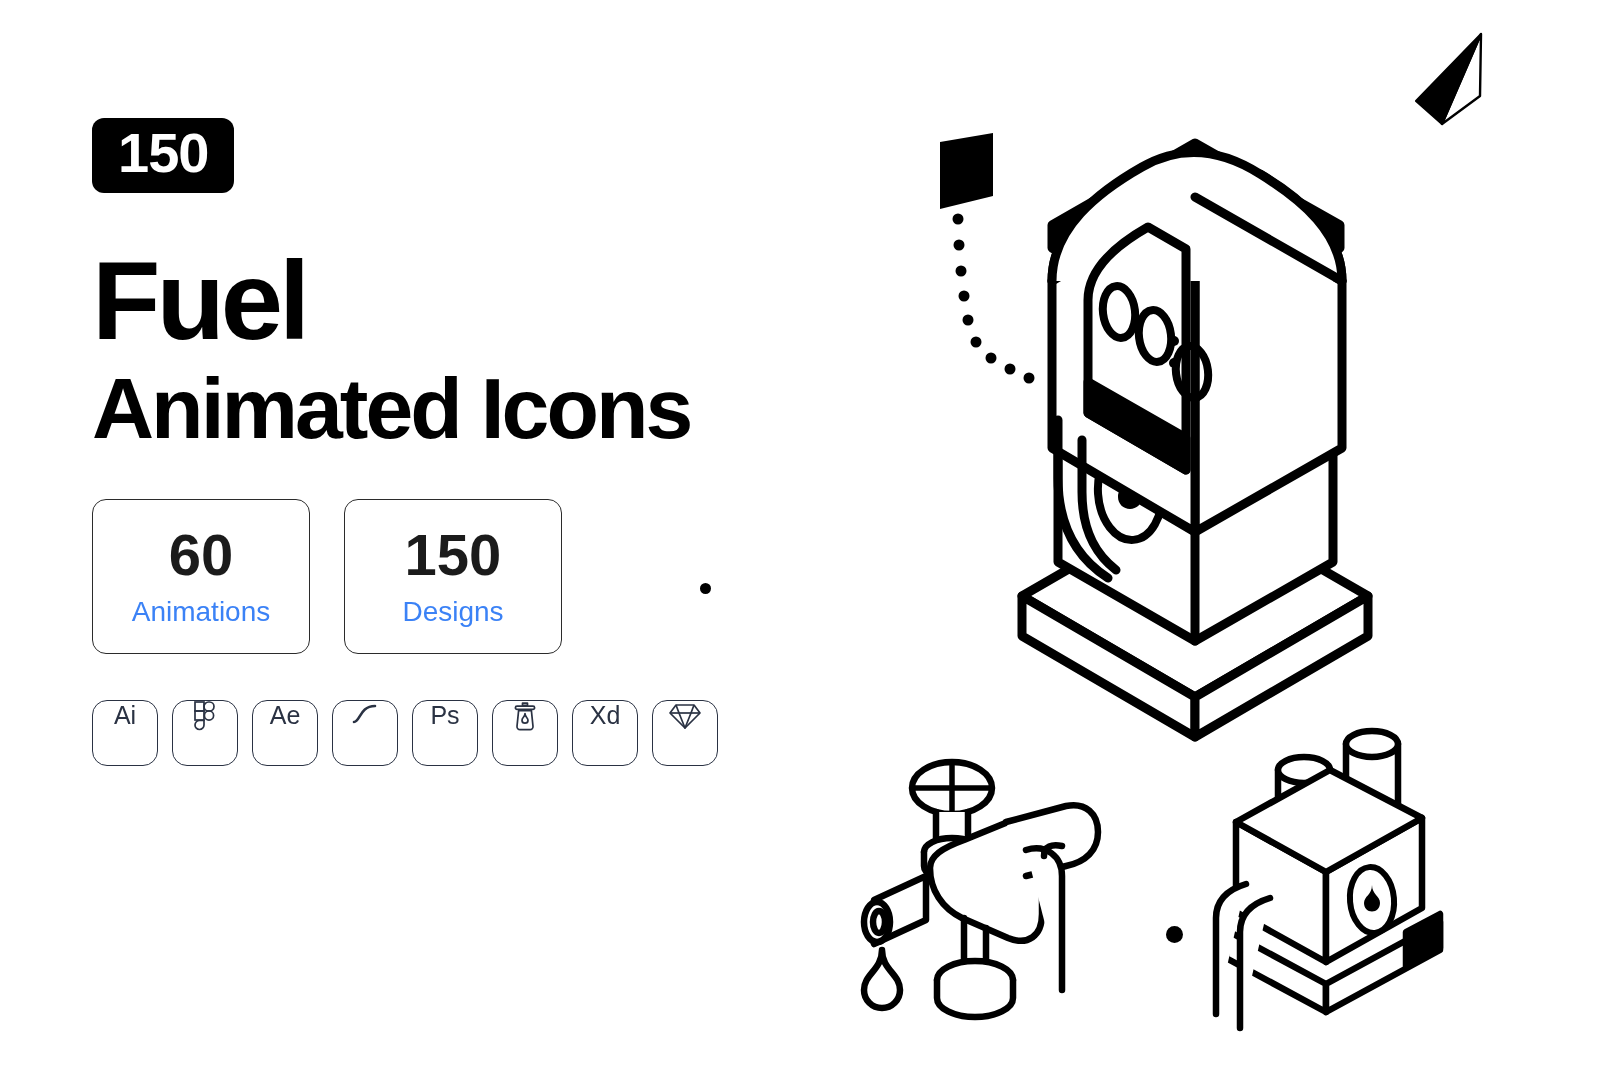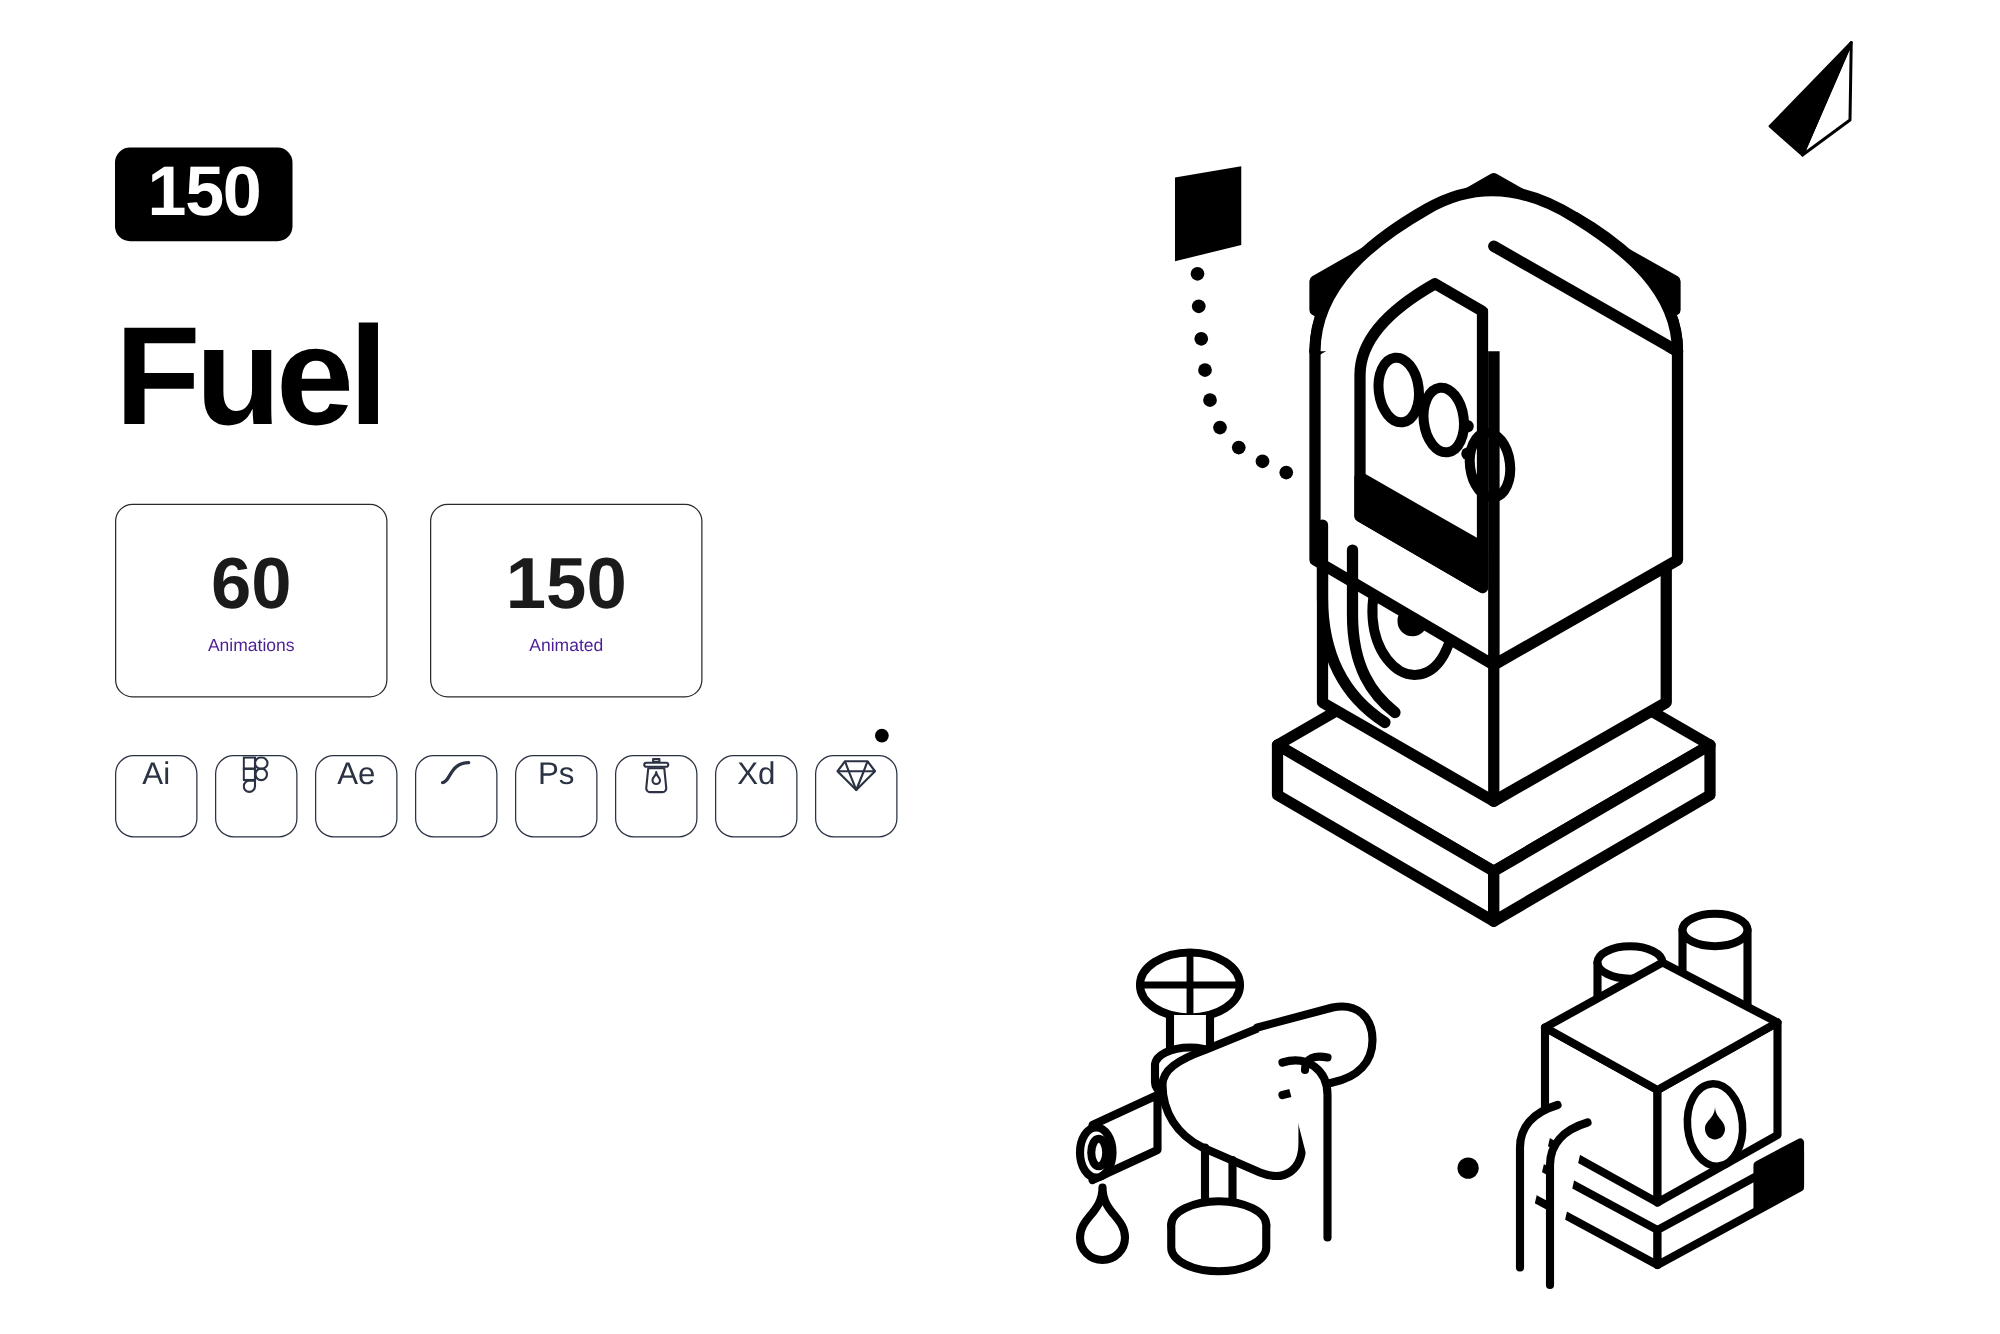--- a/index.html
+++ b/index.html
@@ -70,23 +70,23 @@
     background: #ffffff;
   }
   .stat-value {
     font-size: 58px;
     font-weight: 700;
     color: #1b1b1b;
     line-height: 1;
     letter-spacing: 0px;
   }
   .stat-label {
-    font-size: 14px;
+    font-size: 28px;
     font-weight: 400;
-    color: #4c1d95;
+    color: #3b82f6;
     margin-top: 12px;
   }
 
   .description {
     margin-top: 46px;
     font-size: 27px;
     line-height: 1.58;
     color: #3d3d3d;
     max-width: 610px;
     font-weight: 400;
@@ -127,30 +127,31 @@
 <body>
 
 <div class="page">
 
   <div class="left-col">
 
     <div class="count-badge">150</div>
 
     <div class="title-block">
       <div class="title-main">Fuel</div>
+      <div class="title-sub">Animated Icons</div>
     </div>
 
     <div class="stats-row">
       <div class="stat-card">
         <div class="stat-value">60</div>
         <div class="stat-label">Animations</div>
       </div>
       <div class="stat-card">
         <div class="stat-value">150</div>
-        <div class="stat-label">Animated</div>
+        <div class="stat-label">Designs</div>
       </div>
     </div>
 
 
     <div class="apps-row">
 
       <div class="app-badge">
         <span>Ai</span>
       </div>
 

